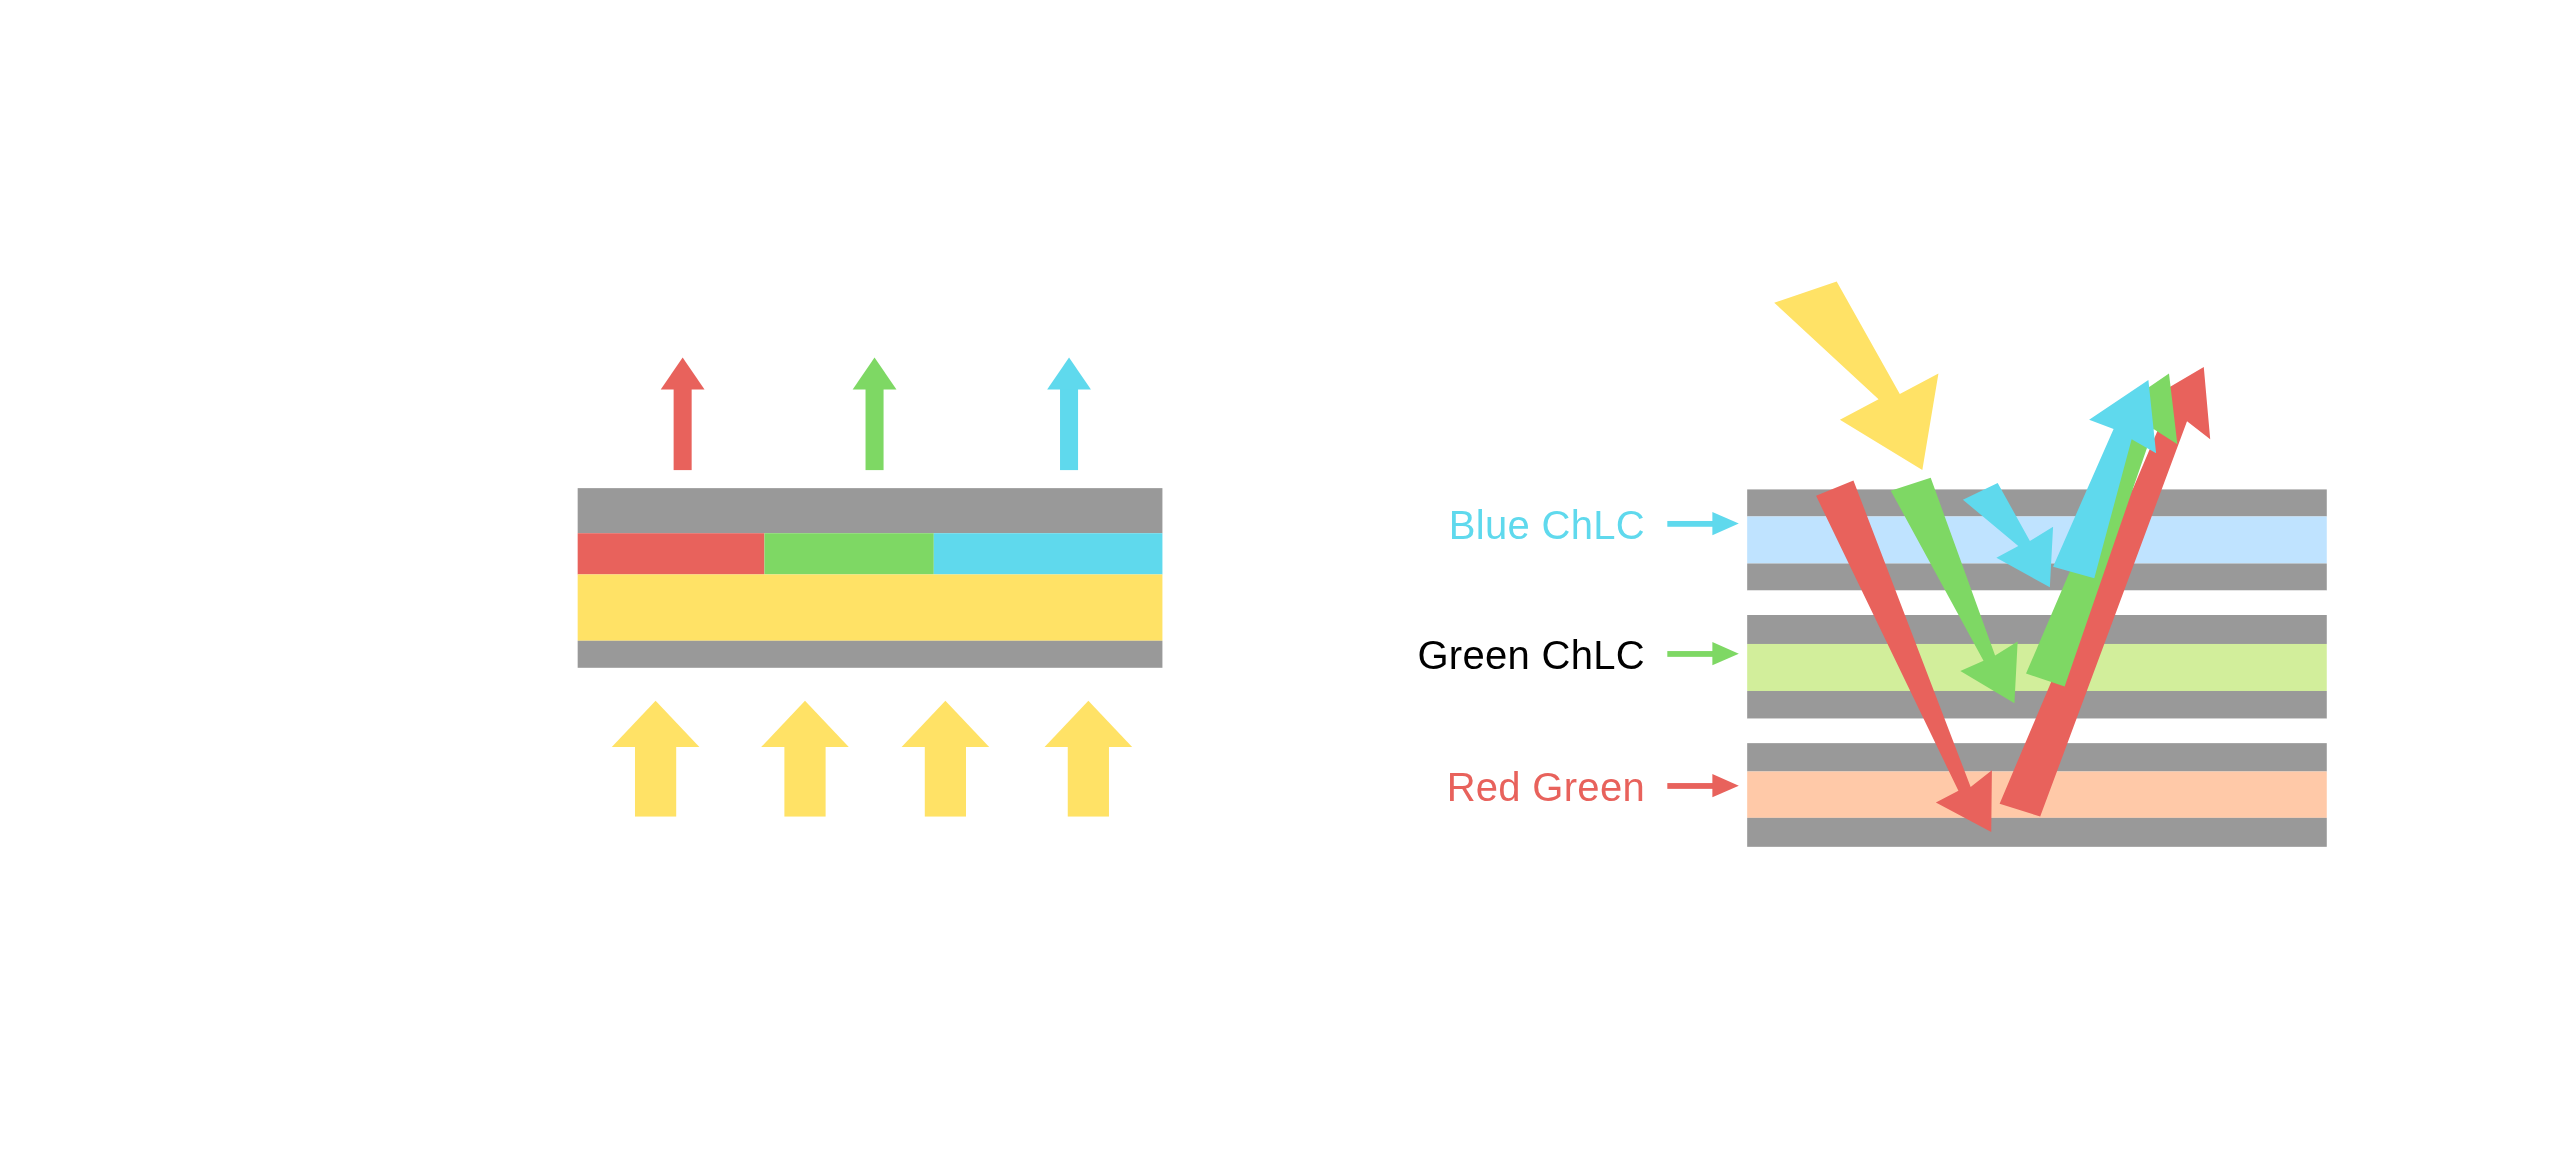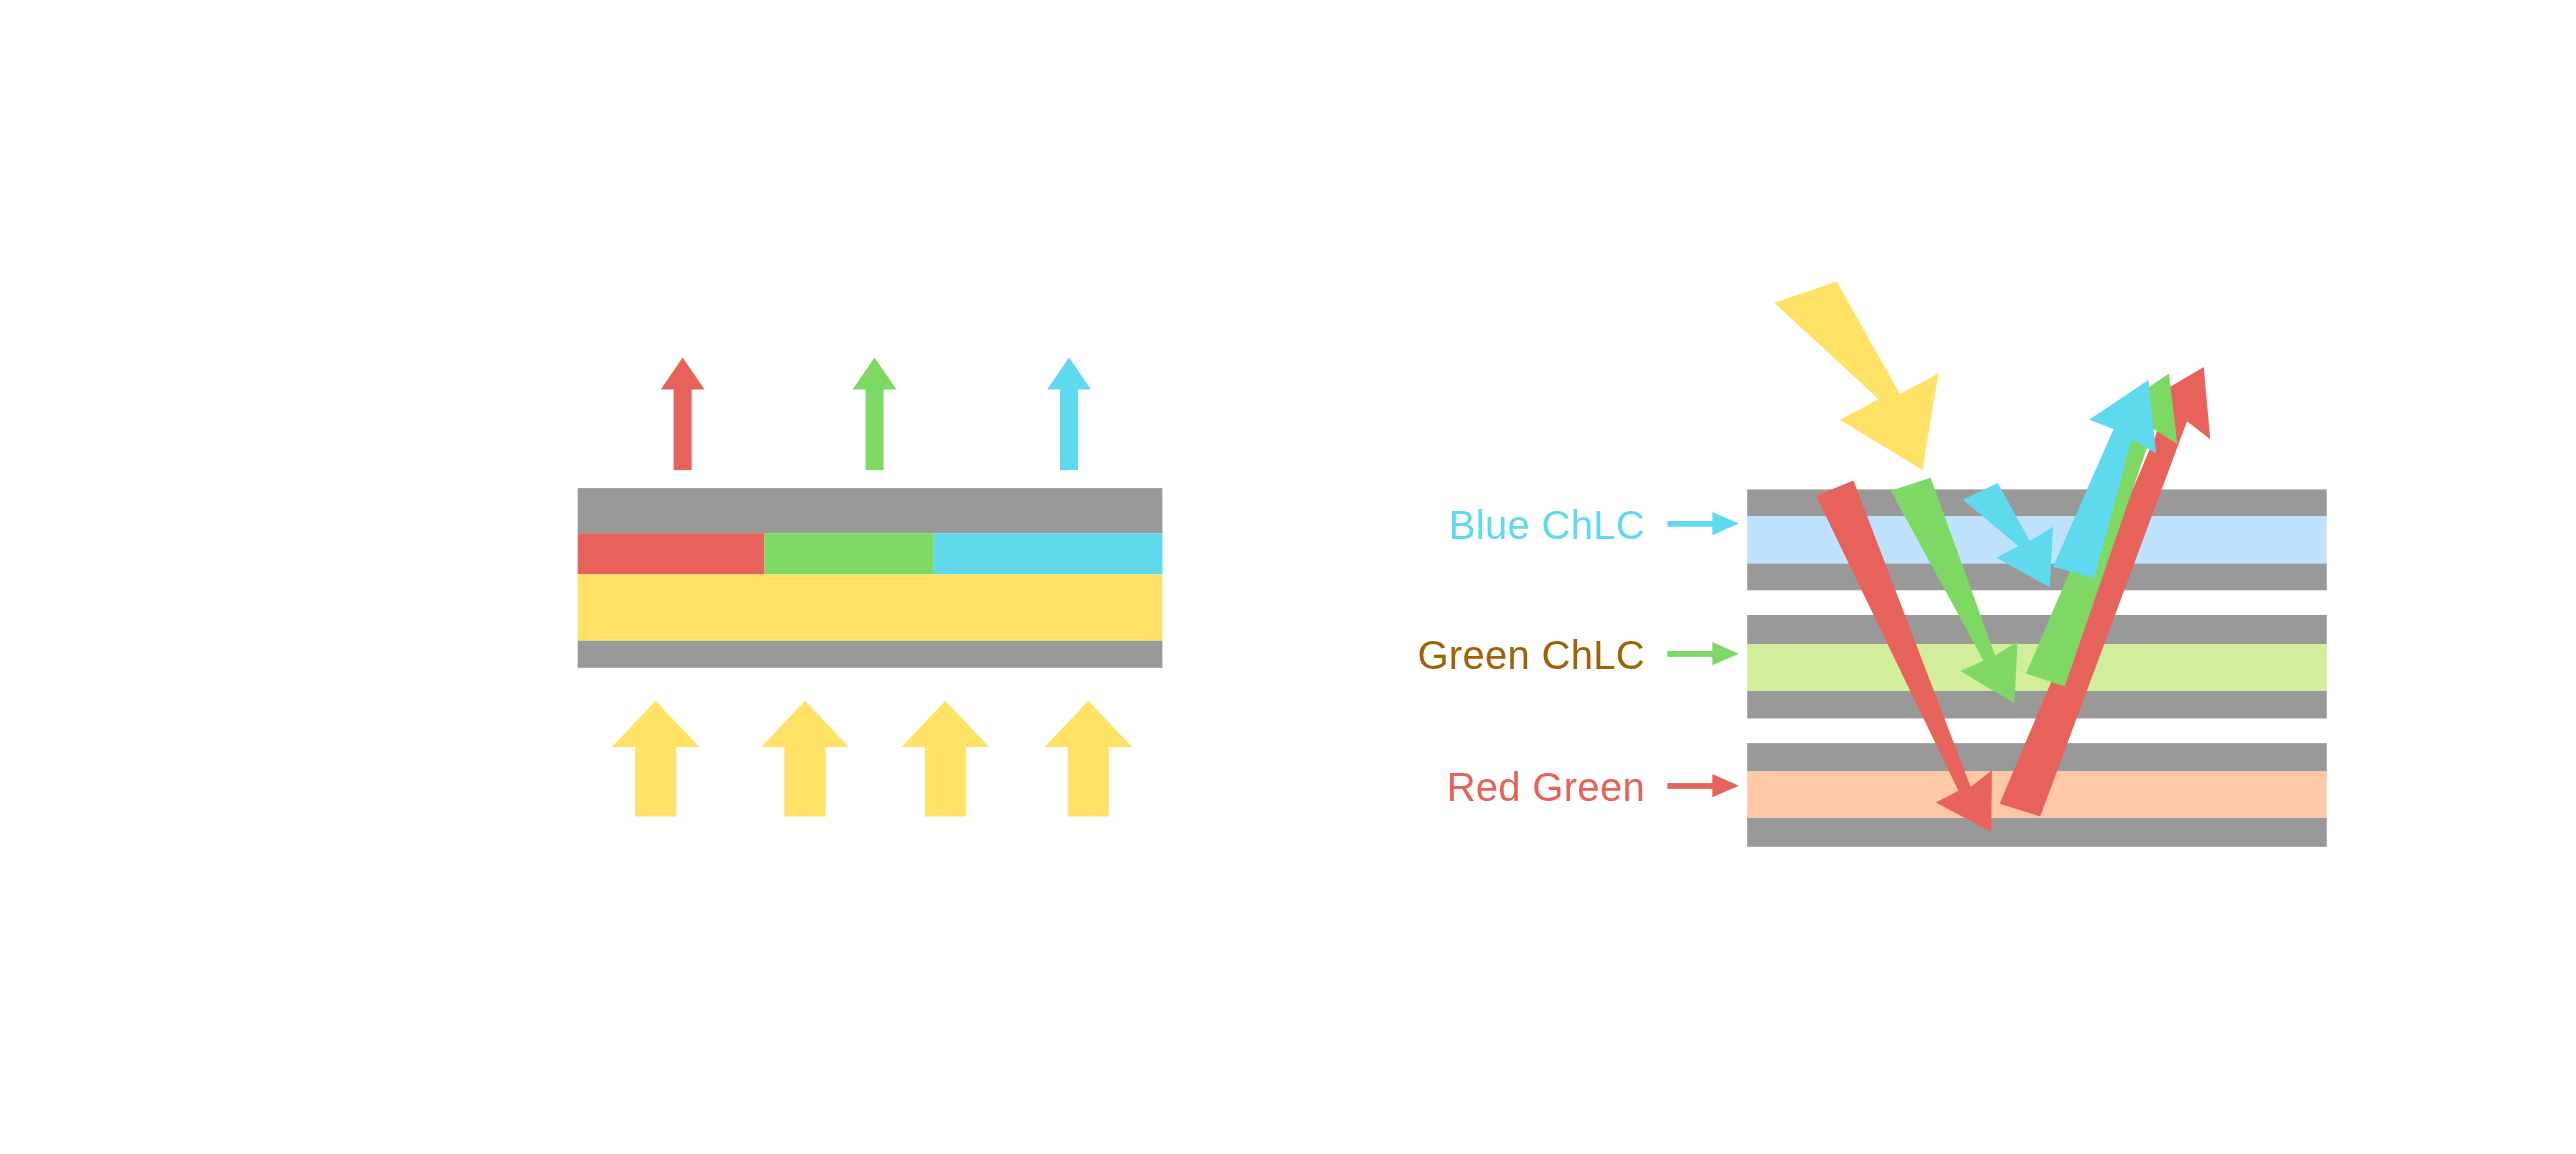--- a/index.html
+++ b/index.html
@@ -122,21 +122,21 @@
         <polygon id="rp-c2-head" points="2700,1220 2659,1202 2659,1238" fill="#E8625C"></polygon>
       </g>
     </g>
   </svg>
 
   <div style="position:absolute;right:931px;top:503px;">
     <span class="lbl" id="txt-blue" style="color: rgb(95, 217, 237);">Blue ChLC</span>
   </div>
 
   <div style="position:absolute;right:931px;top:633px;">
-    <span class="lbl" id="txt-green" style="color: #a16207;">Green ChLC</span>
+    <span class="lbl" id="txt-green" style="color: #000000;">Green ChLC</span>
   </div>
 
   <div style="position:absolute;right:931px;top:765px;">
     <span class="lbl" id="txt-red" style="color: rgb(232, 98, 92);">Red Green</span>
   </div>
 
 </div>
 
 
 </body></html>

